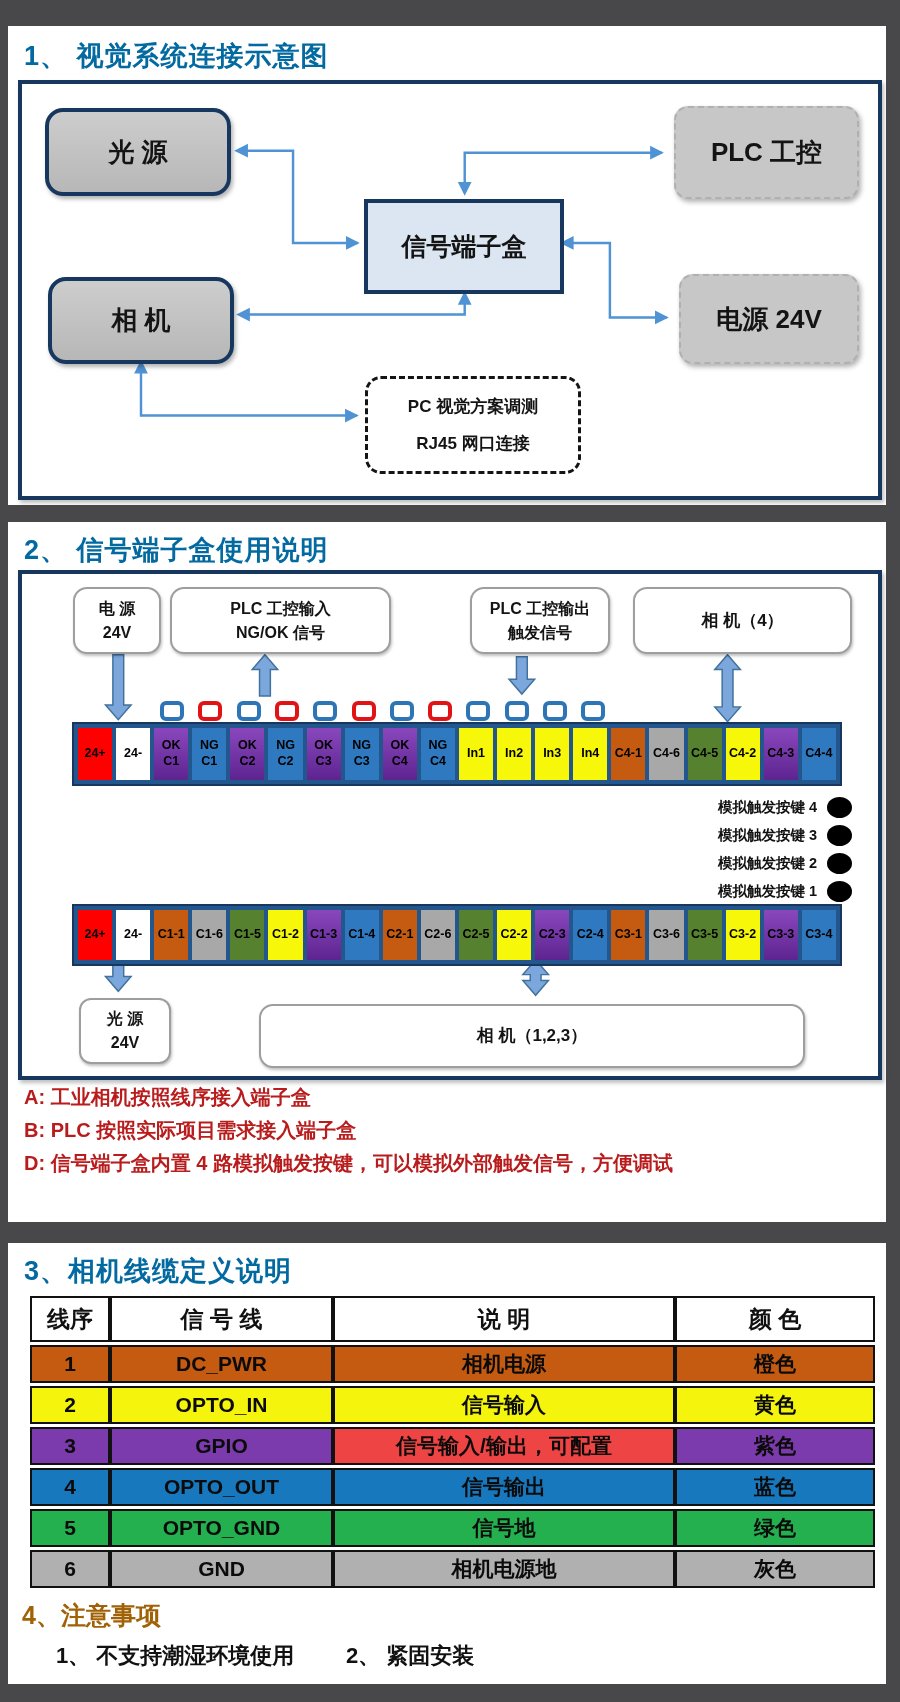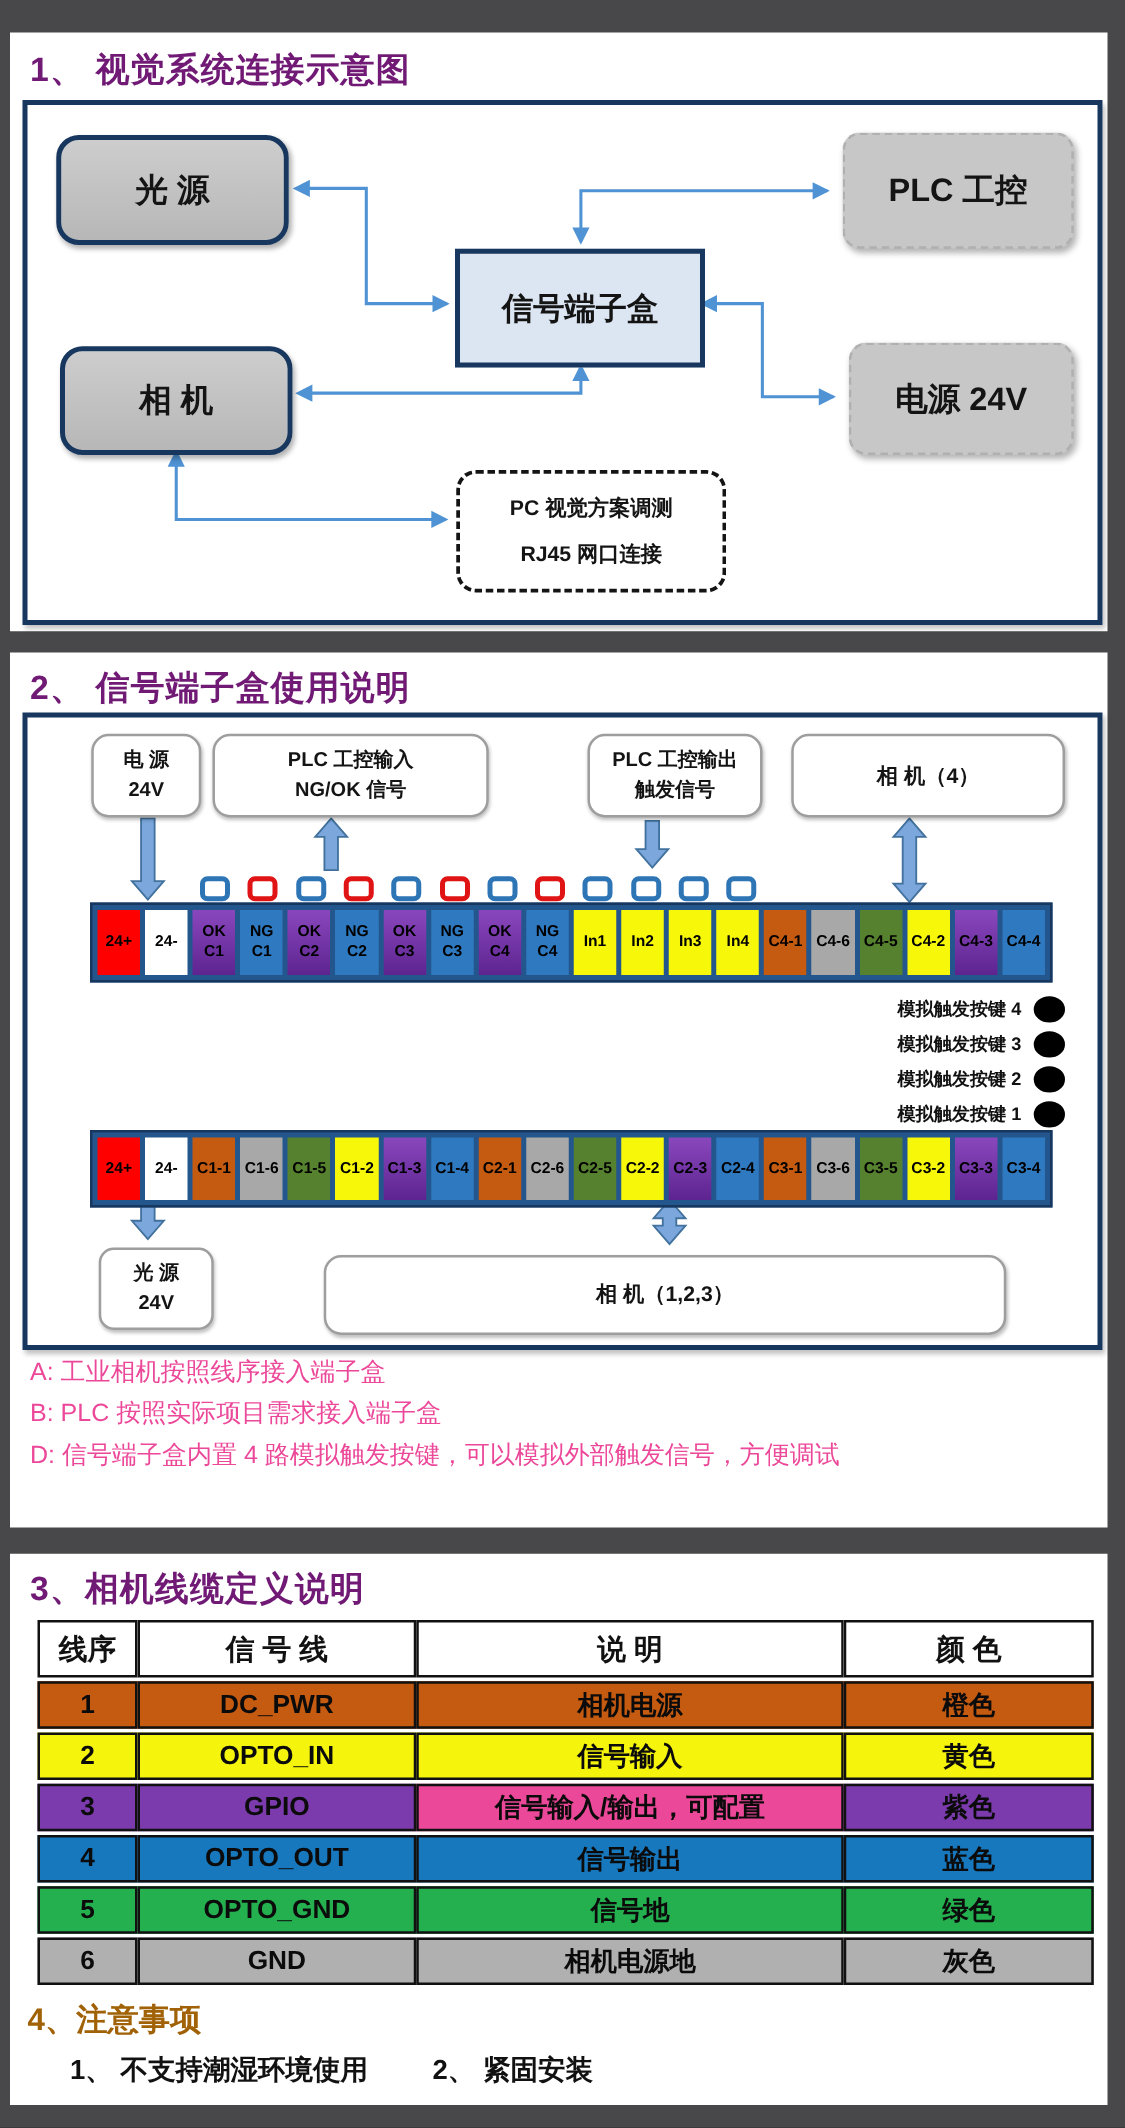--- a/index.html
+++ b/index.html
@@ -2,21 +2,21 @@
 <html style="--page-bg: #48484a; --navy-border: #1f4e79; --arrow-blue: #4f93d4; --fat-arrow-fill: #7ba7dc; --fat-arrow-stroke: #41719c; --led-blue: #2e75b6; --led-red: #e01414; --cell-red: #fe0000; --cell-white: #ffffff; --cell-purple: #5d2490; --cell-blue: #2e79c0; --cell-yellow: #f7f70a; --cell-orange: #c55a11; --cell-gray: #a8a8a8; --cell-green: #56812f;"><head>
 <meta charset="utf-8">
 <style>
   html,body{margin:0;padding:0;background:#2f2f31;}
   *{box-sizing:border-box;font-family:"Liberation Sans","DejaVu Sans",sans-serif;}
   #root{position:relative;width:900px;height:1702px;background:var(--page-bg,#48484a);overflow:hidden;margin:0 auto;}
   .panel{position:absolute;left:8px;width:878px;background:#ffffff;}
   #panel1{top:26px;height:479px;}
   #panel2{top:522px;height:700px;}
   #panel3{top:1243px;height:441px;}
-  .sec-title{position:absolute;left:16px;font-size:27px;font-weight:bold;color:#701a75;letter-spacing:1px;white-space:nowrap;}
+  .sec-title{position:absolute;left:16px;font-size:27px;font-weight:bold;color:#0369a1;letter-spacing:1px;white-space:nowrap;}
   
   #diagram1{position:absolute;left:10px;top:54px;width:864px;height:420px;border:4px solid #17375e;background:#fff;box-shadow:2px 3px 4px rgba(0,0,0,.25);}
   .node{position:absolute;display:flex;flex-direction:column;align-items:center;justify-content:center;color:#141414;font-weight:600;text-align:center;}
   .hardnode{background:linear-gradient(180deg,#cdcdcd,#b7b7b7);border:4px solid #17375e;border-radius:18px;font-size:26px;box-shadow:2px 3px 4px rgba(0,0,0,.3);}
   .softnode{background:#c7c7c7;border:2px dashed #b0b0b0;border-radius:14px;font-size:26px;box-shadow:2px 3px 5px rgba(0,0,0,.3);}
   #node-light{left:23px;top:24px;width:186px;height:88px;}
   #node-plc{left:652px;top:22px;width:185px;height:93px;}
   #node-terminal{left:342px;top:115px;width:200px;height:95px;background:#dce6f2;border:4px solid #17375e;font-size:25px;font-weight:bold;}
   #node-camera{left:26px;top:193px;width:186px;height:87px;}
   #node-power{left:657px;top:190px;width:180px;height:90px;}
@@ -45,21 +45,21 @@
   .c-blue{background:var(--cell-blue,#2e79c0);}
   .c-yellow{background:var(--cell-yellow,#f7f70a);}
   .c-orange{background:var(--cell-orange,#c55a11);}
   .c-gray{background:var(--cell-gray,#a8a8a8);}
   .c-green{background:var(--cell-green,#56812f);}
   #triggers{position:absolute;left:560px;top:222px;width:270px;}
   .trig-row{display:flex;align-items:center;justify-content:flex-end;height:22px;margin-bottom:6px;}
   .trig-label{font-size:14.5px;font-weight:bold;color:#111;}
   .trig-btn{width:25px;height:21px;background:#000;border-radius:50%;margin-left:10px;}
   #notes{position:absolute;left:16px;top:562px;width:850px;}
-  .note-line{height:33px;font-size:20px;font-weight:400;color:#ec4899;white-space:nowrap;}
+  .note-line{height:33px;font-size:20px;font-weight:700;color:#b91c1c;white-space:nowrap;}
   
   #cable-table{position:absolute;left:22px;top:50px;border-collapse:separate;border-spacing:0 3px;background:#fff;}
   #cable-table th{border:2px solid #111;background:#fff;font-size:23px;font-weight:bold;color:#111;height:46px;}
   #cable-table td{border:2px solid #111;font-size:21px;font-weight:600;color:#0b0b0b;height:38px;text-align:center;}
   #sec4-title{position:absolute;left:14px;top:356px;font-size:25px;font-weight:bold;color:#a16207;}
   .sec4-item{position:absolute;top:398px;font-size:22px;font-weight:600;color:#111;white-space:nowrap;}
   #sec4-item1{left:48px;}
   #sec4-item2{left:338px;}
 </style>
 </head>
@@ -332,21 +332,21 @@
           </tr>
           <tr>
             <td style="background: rgb(244, 244, 12);">2</td>
             <td style="background: rgb(244, 244, 12);">OPTO_IN</td>
             <td style="background: rgb(244, 244, 12);">信号输入</td>
             <td style="background: rgb(244, 244, 12);">黄色</td>
           </tr>
           <tr>
             <td style="background: rgb(123, 59, 173);">3</td>
             <td style="background: rgb(123, 59, 173);">GPIO</td>
-            <td style="background: #ec4899;">信号输入/输出，可配置</td>
+            <td style="background: #ef4444;">信号输入/输出，可配置</td>
             <td style="background: rgb(123, 59, 173);">紫色</td>
           </tr>
           <tr>
             <td style="background: rgb(24, 120, 190);">4</td>
             <td style="background: rgb(24, 120, 190);">OPTO_OUT</td>
             <td style="background: rgb(24, 120, 190);">信号输出</td>
             <td style="background: rgb(24, 120, 190);">蓝色</td>
           </tr>
           <tr>
             <td style="background: rgb(37, 176, 80);">5</td>

